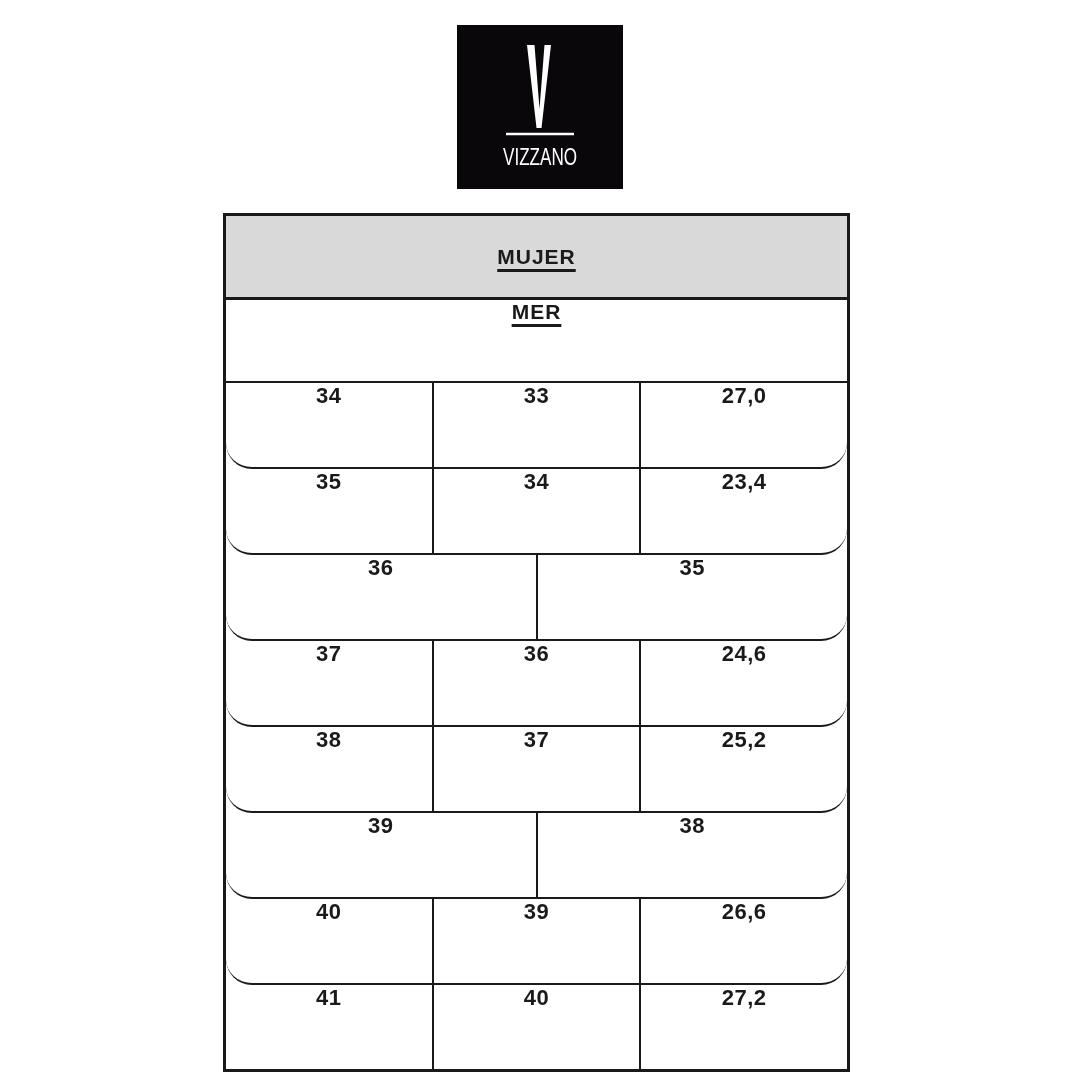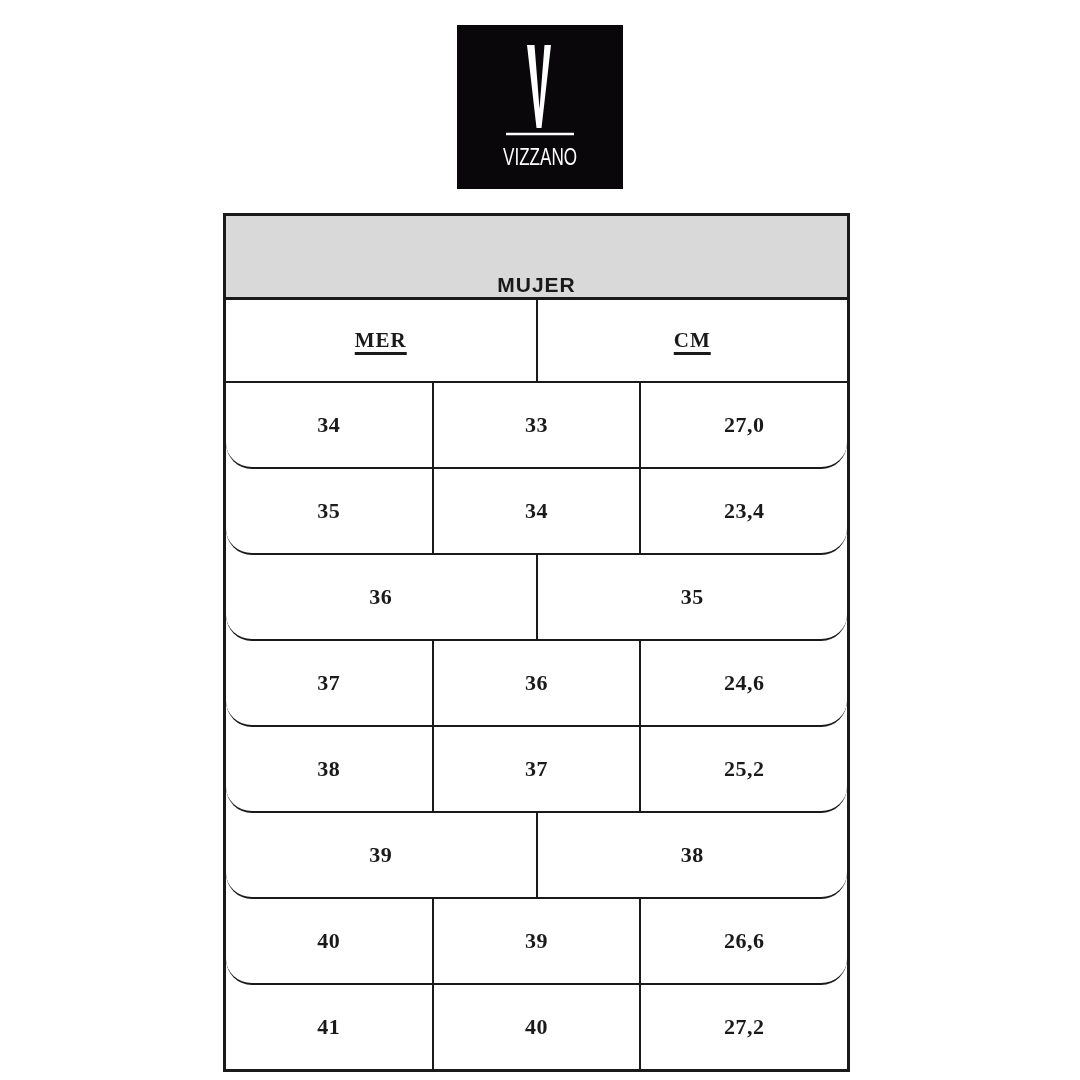--- a/index.html
+++ b/index.html
@@ -40,21 +40,21 @@
     display: flex;
     box-sizing: border-box;
     border-bottom: 2px solid var(--border-color, #1a1a1a);
   }
   .row:last-child { border-bottom: none; }
 
   .title-row {
     height: 84px;
     background: var(--header-bg, #d9d9d9);
     border-bottom-width: 3px;
-    align-items: flex-end;
+    align-items: center;
     justify-content: center;
     font-weight: 700;
     font-size: 21px;
     letter-spacing: 1px;
   }
   .head-row {
     height: 83px;
     font-weight: 700;
     font-size: 21px;
     letter-spacing: 1px;
@@ -64,23 +64,21 @@
     font-weight: 700;
     font-size: 22px;
     letter-spacing: 0.5px;
     border-radius: 26px;
   }
   .cell {
     flex: 1;
     box-sizing: border-box;
     border-right: 2px solid var(--border-color, #1a1a1a);
     display: flex;
-    align-items: center;
     justify-content: center;
-    font-family: Liberation Serif, serif;
   }
   .cell:last-child { border-right: none; }
 
   .u {
     text-decoration: underline;
     text-decoration-thickness: 3px;
     text-underline-offset: 5px;
   }
 </style>
 </head>
@@ -99,23 +97,20 @@
 
   <div class="size-table">
 
     <div class="row title-row">
       <span class="u">MUJER</span>
     </div>
 
     <div class="row head-row">
       <div class="cell">
         <span class="u">MER</span>
-      </div>
-      <div class="cell">
-        <span class="u">CM</span>
       </div>
     </div>
 
     <div class="row data-row">
       <div class="cell">34</div>
       <div class="cell">33</div>
       <div class="cell">27,0</div>
     </div>
 
     <div class="row data-row">

